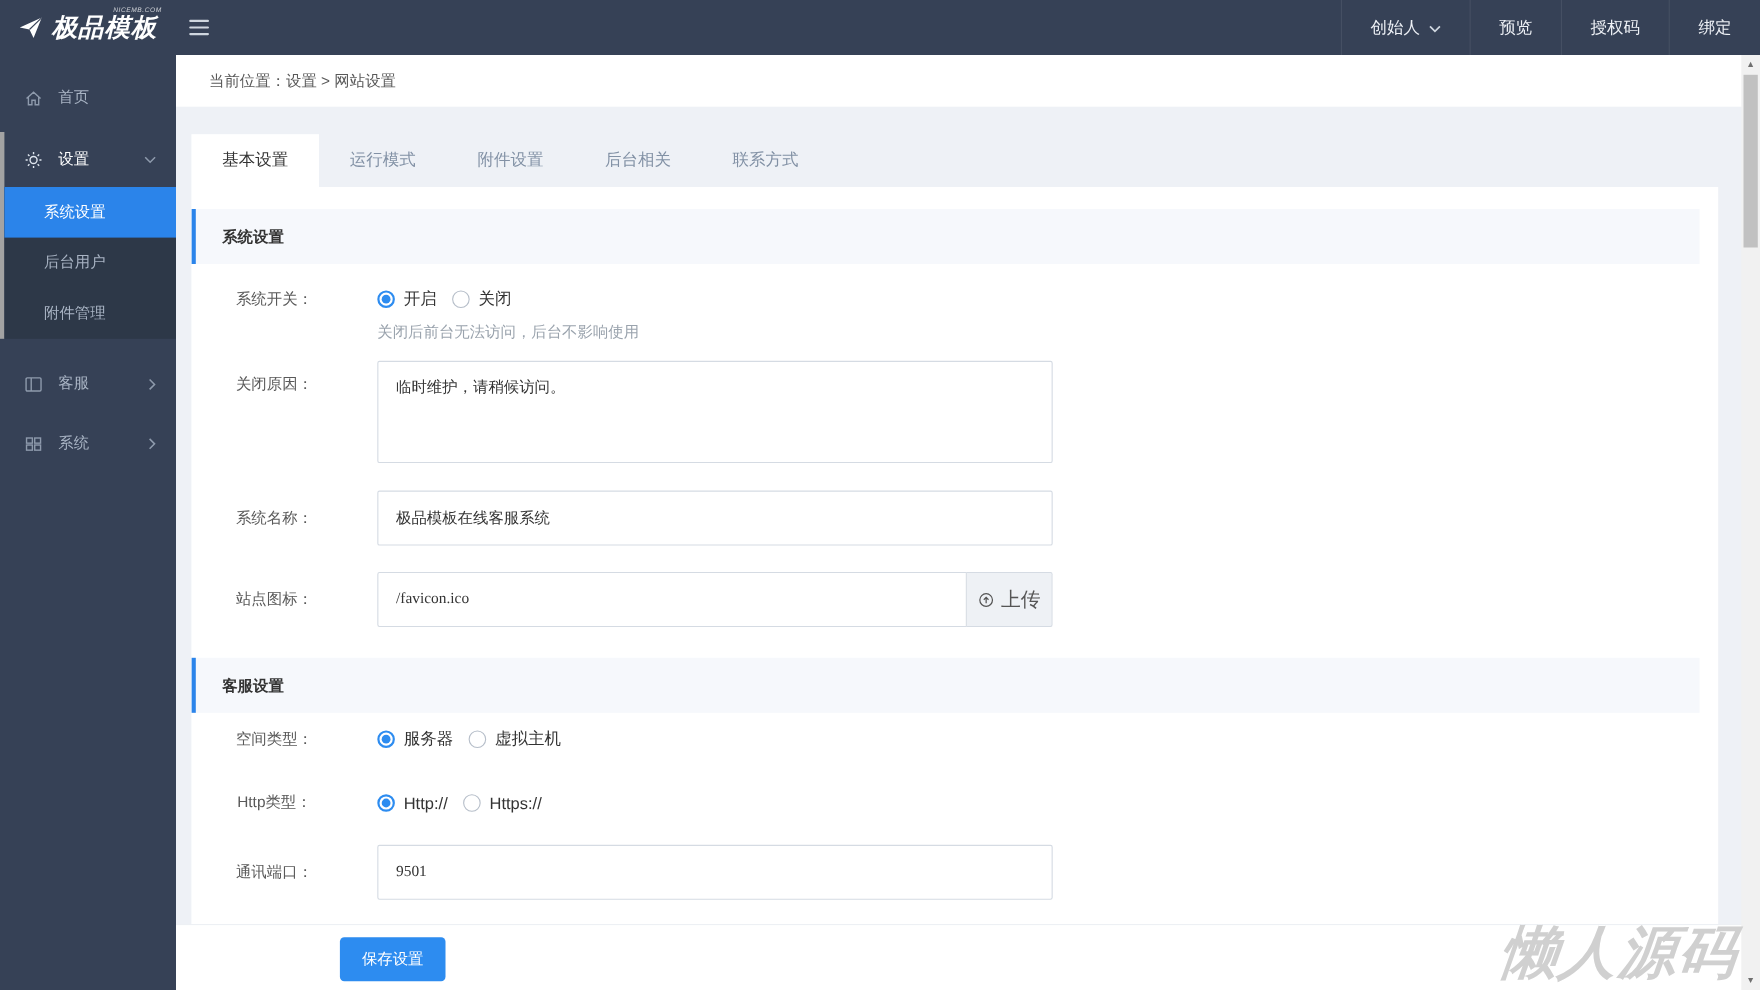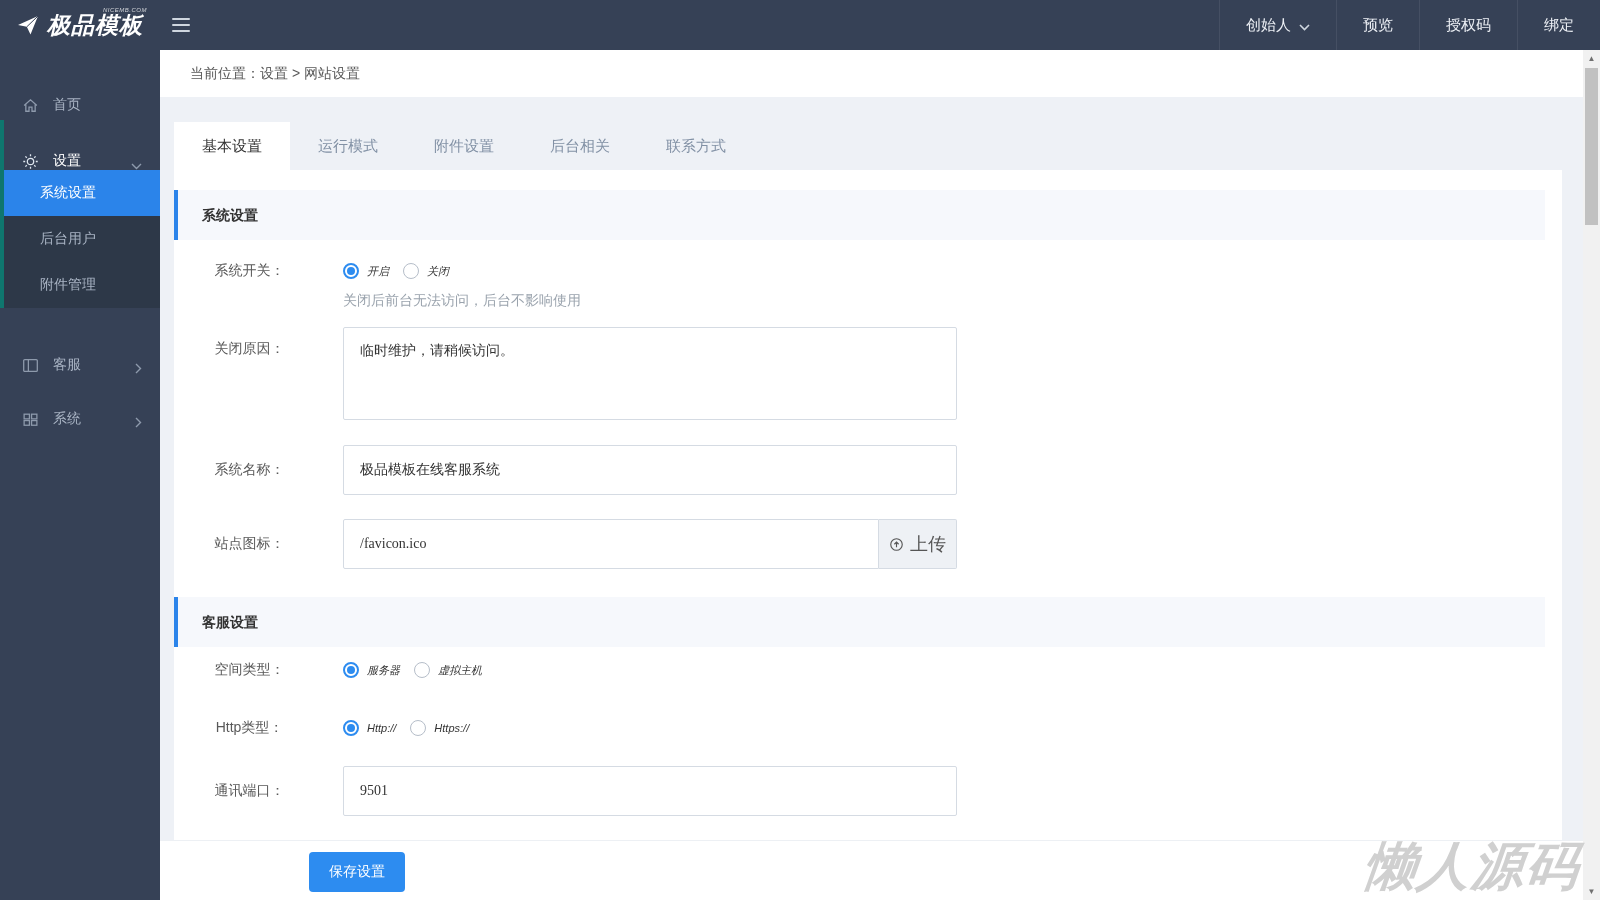--- a/index.html
+++ b/index.html
@@ -13,24 +13,24 @@
   .logo-text{color:#fff;font-size:23px;font-weight:bold;font-style:italic;letter-spacing:1px;line-height:50px;white-space:nowrap;}
   .logo-sup{position:absolute;top:7px;right:-4px;font-size:6px;color:rgba(255,255,255,.75);font-style:italic;letter-spacing:.5px;}
   .hamburger{margin-left:12px;width:34px;height:34px;display:flex;flex-direction:column;justify-content:center;gap:4px;cursor:pointer;}
   .hamburger span{display:block;width:18px;height:2px;background:#cfd6df;border-radius:1px;}
   .header-right{margin-left:auto;display:flex;align-items:center;height:50px;}
   .hnav{height:50px;display:flex;align-items:center;padding:0 26px;color:#eef1f6;font-size:15px;cursor:pointer;border-left:1px solid rgba(255,255,255,.08);white-space:nowrap;}
   .caret{margin-left:8px;display:inline-block;}
 
   
   .sidebar{position:absolute;top:50px;left:0;width:160px;height:850px;background:#364156;z-index:20;padding-top:14px;box-sizing:border-box;}
-  .side-item{height:50px;display:flex;align-items:flex-end;padding-left:22px;color:#a9b4c4;font-size:14px;cursor:pointer;box-sizing:border-box;}
+  .side-item{height:50px;display:flex;align-items:center;padding-left:22px;color:#a9b4c4;font-size:14px;cursor:pointer;box-sizing:border-box;}
   .side-item .s-icon{width:17px;height:17px;margin-right:14px;display:inline-flex;align-items:center;justify-content:center;color:#8e9aac;}
   .side-item .s-arrow{margin-left:auto;margin-right:18px;color:#8e9aac;display:inline-flex;}
-  .side-group{border-left:4px solid #0f766e;background:#364156;margin-top:6px;}
+  .side-group{border-left:4px solid #a3a3a3;background:#364156;margin-top:6px;}
   .side-group .side-item{padding-left:18px;}
   .side-group .parent{color:#fff;}
   .side-group .parent .s-icon{color:#dfe6ef;}
   .submenu{background:#2d3848;}
   .sub-item{height:46px;display:flex;align-items:center;padding-left:36px;color:#a9b4c4;font-size:14px;cursor:pointer;}
   .sub-item.active{background:#2b84ea;color:#fff;}
   .side-after{margin-top:16px;}
 
   
   .main{position:absolute;top:50px;left:160px;width:1440px;height:850px;}
@@ -41,21 +41,21 @@
   .tab.active{background:#fff;color:#333;}
   .panel{background:#fff;height:671px;box-sizing:border-box;padding-top:20px;overflow:hidden;}
   .section-bar{height:50px;line-height:50px;background:#f6f8fc;border-left:4px solid #2b84ea;padding-left:24px;font-size:14px;font-weight:bold;color:#333;margin-right:17px;box-sizing:border-box;}
   .frow{display:flex;align-items:center;}
   .flabel{width:151px;text-align:center;color:#595959;font-size:14px;flex:none;margin-right:18px;}
   .flabel.top{align-self:flex-start;padding-top:13px;font-family:Liberation Mono, monospace;}
   .radio{width:16px;height:16px;border:1px solid #b6bec9;border-radius:50%;background:#fff;display:inline-block;box-sizing:border-box;position:relative;flex:none;}
   .radio.checked{border:2px solid #2d8cf0;}
   .radio.checked::after{content:"";position:absolute;left:2px;top:2px;right:2px;bottom:2px;background:#2d8cf0;border-radius:50%;}
   .ropt{display:inline-flex;align-items:center;cursor:pointer;margin-right:14px;}
-  .ropt .rlabel{margin-left:8px;color:#333;font-size:11px;font-style:italic;}
+  .ropt .rlabel{margin-left:8px;color:#333;font-size:15px;}
   .hint{margin:12px 0 0 169px;color:#9aa3ad;font-size:14px;}
   .txt-input{height:50px;width:614px;box-sizing:border-box;border:1px solid #d5dbe3;border-radius:2px;padding:0 16px;font-size:14px;color:#333;background:#fff;outline:none;font-family:Liberation Serif, serif;}
   .txt-area{height:93px;width:614px;box-sizing:border-box;border:1px solid #d5dbe3;border-radius:2px;padding:12px 16px;font-size:14px;color:#333;background:#fff;outline:none;resize:none;font-family:inherit;line-height:20px;}
   .icon-input-group{display:flex;}
   .icon-input-group .txt-input{width:536px;border-radius:2px 0 0 2px;}
   .upload-btn{width:78px;height:50px;box-sizing:border-box;border:1px solid #d5dbe3;border-left:none;background:#eef1f5;display:flex;align-items:center;justify-content:center;gap:6px;font-size:18px;color:#555;cursor:pointer;border-radius:0 2px 2px 0;}
 
   
   .footer{position:absolute;left:160px;bottom:0;width:1440px;height:59px;background:#fff;border-top:1px solid #edf0f4;z-index:10;}
   .save-btn{position:absolute;left:149px;top:11px;height:40px;padding:0 20px;background:#2d8cf0;color:#fff;font-size:14px;border:none;border-radius:4px;cursor:pointer;font-family:Liberation Mono, monospace;}

